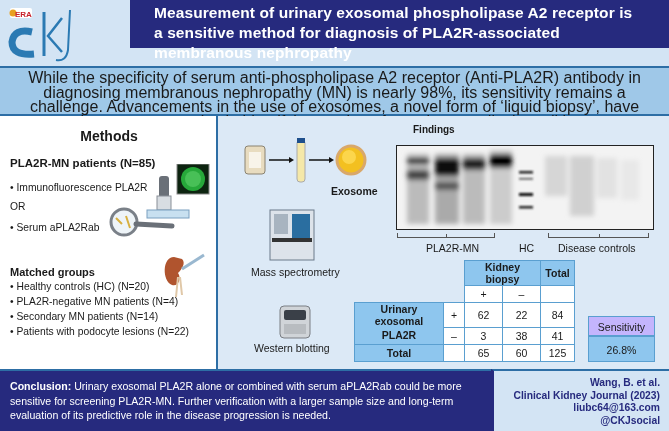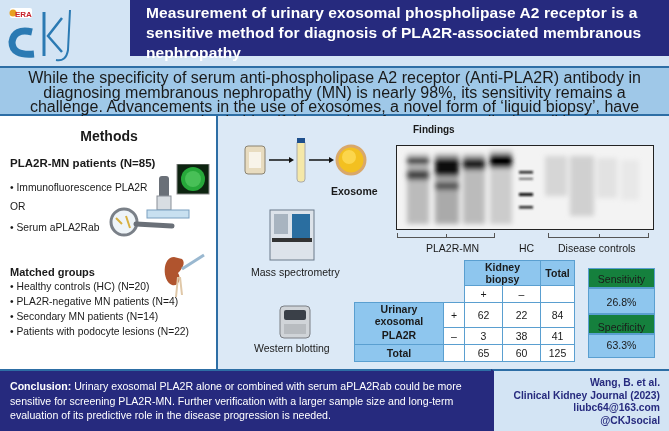--- a/index.html
+++ b/index.html
@@ -3,21 +3,21 @@
 <meta charset="utf-8">
 <style>
   * { box-sizing: border-box; margin: 0; padding: 0; }
   html, body { width: 669px; height: 431px; overflow: hidden; background: #dce9f6; }
   body { font-family: "DejaVu Sans", "Liberation Sans", sans-serif; color: #1a1a1a; position: relative; }
 
   
   .header { position: absolute; left: 0; top: 0; width: 669px; height: 66px; background: #d3e4f4; }
   .logo { position: absolute; left: 4px; top: 4px; width: 125px; height: 60px; }
   .logo-text { position: absolute; left: 76px; top: 12px; font-size: 11px; line-height: 13px; color: #2b7ab3; font-family: "Liberation Sans", sans-serif; }
-  .title-box { position: absolute; left: 130px; top: 0; width: 539px; height: 56px; background: #262a7e; color: #fff; padding: 3px 16px; }
+  .title-box { position: absolute; left: 130px; top: 0; width: 539px; height: 48px; background: #262a7e; color: #fff; padding: 3px 24px; }
   .title-box h1 { font-size: 15.5px; line-height: 20px; font-weight: bold; font-family: "Liberation Sans", sans-serif; letter-spacing: 0.1px; }
 
   
   .intro { position: absolute; left: 0; top: 66px; width: 669px; height: 50px; background: #9fc8e8; border-top: 2px solid #2d6ea5; border-bottom: 2px solid #2d6ea5; text-align: center; padding: 3px 10px; }
   .intro p { font-size: 16px; line-height: 14.5px; font-family: "Liberation Sans", sans-serif; color: #1a1a1a; }
 
   
   .methods { position: absolute; left: 0; top: 116px; width: 218px; height: 253px; background: #ffffff; border-right: 2px solid #2d6ea5; }
   .methods h2 { position: absolute; left: 0; top: 12px; width: 218px; text-align: center; font-size: 14px; font-weight: bold; font-family: "Liberation Sans", sans-serif; }
   .m-sub { position: absolute; left: 10px; font-size: 11.5px; font-weight: bold; font-family: "Liberation Sans", sans-serif; }
@@ -36,21 +36,21 @@
 
   
   table.ct { position: absolute; left: 136px; top: 144px; border-collapse: collapse; font-family: "Liberation Sans", sans-serif; font-size: 10.5px; }
   table.ct td { border: 1px solid #5a9fd0; text-align: center; height: 17px; padding: 0 4px; background: #ffffff; }
   table.ct td.hd { background: #8ec6ee; font-weight: bold; }
   table.ct td.rowhd { background: #8ec6ee; font-weight: bold; }
   table.ct td.blank { background: transparent; border: none; }
 
   .sens { position: absolute; left: 370px; top: 152px; width: 67px; font-family: "Liberation Sans", sans-serif; font-size: 10.5px; }
   .sens div { text-align: center; border: 1px solid #5a9fd0; }
-  .sens .lab { background: #15803d; height: 20px; line-height: 20px; }
+  .sens .lab { background: #c4b5fd; height: 20px; line-height: 20px; margin-top: 48px; }
   .sens .val { background: #8ec6ee; height: 26px; line-height: 26px; }
 
   
   .conclusion { position: absolute; left: 0; top: 369px; width: 491px; height: 62px; background: #262a7e; color: #fff; border-top: 2px solid #2d6ea5; padding: 8px 10px; }
   .conclusion p { font-size: 10.6px; line-height: 14.5px; font-family: "Liberation Sans", sans-serif; }
   .conclusion b { font-weight: bold; }
   .cite { position: absolute; left: 491px; top: 369px; width: 178px; height: 62px; background: #d3e4f4; border-top: 2px solid #2d6ea5; border-left: 3px solid #262a7e; text-align: right; padding: 6px 9px; color: #262a7e; }
   .cite div { font-size: 10.3px; line-height: 12.5px; font-weight: bold; font-family: "Liberation Sans", sans-serif; }
 </style>
 </head>

